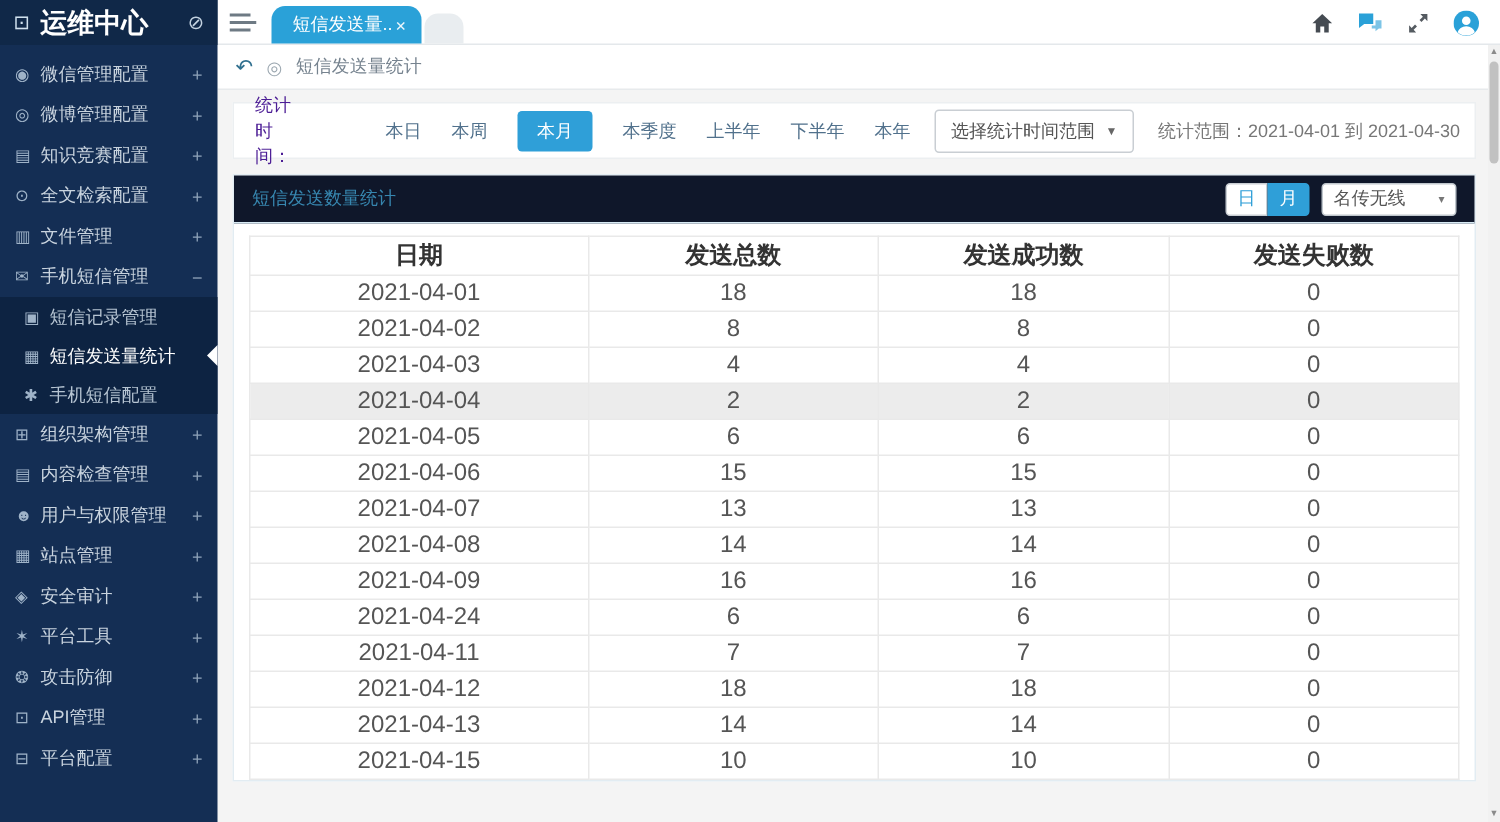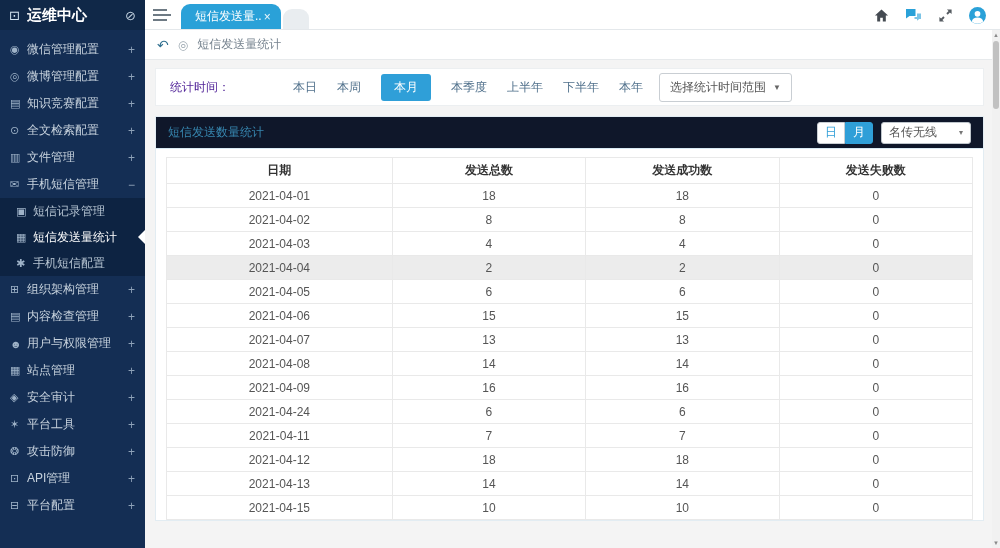--- a/index.html
+++ b/index.html
@@ -5,21 +5,21 @@
   * { box-sizing: border-box; margin: 0; padding: 0; }
   html,body { width:1000px; height:548px; overflow:hidden; }
   body {
     font-family: "Liberation Sans", "DejaVu Sans", sans-serif;
     font-size:12px; background:#f4f4f4; position:relative;
   }
 
   
   .sidebar { position:absolute; left:0; top:0; bottom:0; width:145px; background:#142e54; z-index:3; }
   .side-header { height:30px; display:flex; align-items:center; padding:0 9px; gap:7px; background:#102848; }
-  .side-title { color:#fff; font-size:15px; font-weight:bold; }
+  .side-title { color:#fff; font-size:18px; font-weight:bold; }
   .side-head-ico { color:#cfe0ee; font-size:13px; }
   .side-ban { margin-left:auto; color:#c3d2e0; font-size:13px; cursor:pointer; }
   .side-menu { margin-top:6px; }
   .side-item { height:27px; display:flex; align-items:center; padding:0 10px; color:#c8d3de; cursor:pointer; }
   .s-ico { width:17px; font-size:11px; color:#9fb3c8; flex:0 0 17px; }
   .s-lab { white-space:nowrap; }
   .s-suf { margin-left:auto; color:#8ea2b8; font-size:12px; }
   .submenu { background:#0d2342; }
   .sub-item { height:26px; display:flex; align-items:center; padding:0 10px 0 16px; color:#b6c4d2; cursor:pointer; position:relative; }
   .sub-item.active { color:#ffffff; }
@@ -55,21 +55,21 @@
   .panel-header { height:32px; background:#0f172a; border-bottom:1px solid #d8eaf4; display:flex; align-items:center; padding:0 12px; color:#3787b0; }
   .panel-tools { margin-left:auto; display:flex; align-items:center; gap:8px; }
   .seg { display:flex; }
   .seg-btn { height:22px; min-width:26px; padding:0 7px; font-size:12px; border:1px solid #c9ced3; background:#fff; color:#2f9fd8; cursor:pointer; }
   .seg-btn:first-child { border-radius:3px 0 0 3px; }
   .seg-btn.active { background:#2f9fd8; border-color:#2f9fd8; color:#fff; border-radius:0 3px 3px 0; }
   .chan-select { height:22px; min-width:90px; border:1px solid #bfc6cc; border-radius:3px; background:#fff; color:#555; display:flex; align-items:center; justify-content:space-between; padding:0 7px; gap:8px; cursor:pointer; }
   .chan-caret { font-size:8px; color:#777; }
 
   .panel-body { padding:8px 10px 0 10px; }
-  table { width:100%; border-collapse:collapse; font-size:12px; table-layout:fixed; }
+  table { width:100%; border-collapse:collapse; font-size:16px; table-layout:fixed; }
   th, td { border:1px solid #e9e9e9; text-align:center; }
   th { height:26px; color:#333; font-weight:bold; background:#fff; }
   td { height:24px; color:#555; background:#fff; }
   tr.hl td { background:#ececec; }
 
   
   .scrollbar { position:absolute; right:0; top:30px; bottom:0; width:8px; background:#f1f1f1; z-index:4; }
   .sb-arrow { width:8px; height:10px; color:#8a8a8a; font-size:6px; line-height:10px; text-align:center; cursor:pointer; }
   .sb-arrow.down { position:absolute; bottom:0; }
   .sb-thumb { position:absolute; top:11px; left:1px; width:6px; height:68px; background:#c1c1c1; border-radius:3px; cursor:pointer; }
@@ -223,20 +223,21 @@
         <span class="f-link f-active">本月</span>
         <span class="f-link">本季度</span>
         <span class="f-link">上半年</span>
         <span class="f-link">下半年</span>
         <span class="f-link">本年</span>
       </div>
     <div class="range-btn">
       <span>选择统计时间范围</span>
       <span class="range-caret">▼</span>
     </div>
+    <span class="range-text">统计范围：2021-04-01 到 2021-04-30</span>
   </div>
 
   <div class="panel">
     <div class="panel-header">
       <span>短信发送数量统计</span>
       <div class="panel-tools">
         <div class="seg">
           <button class="seg-btn">日</button>
           <button class="seg-btn active">月</button>
         </div>

